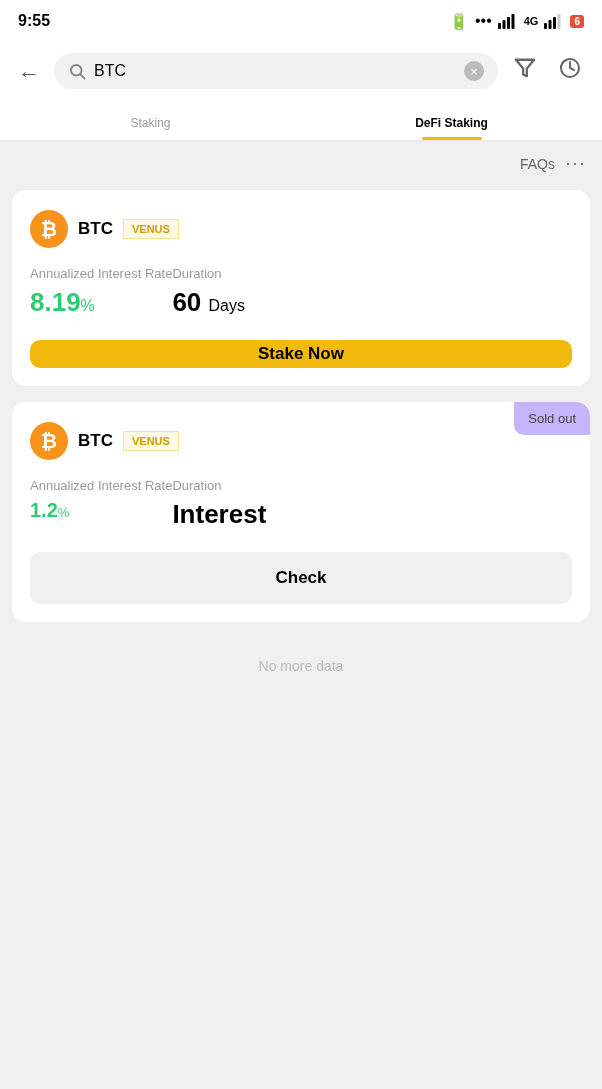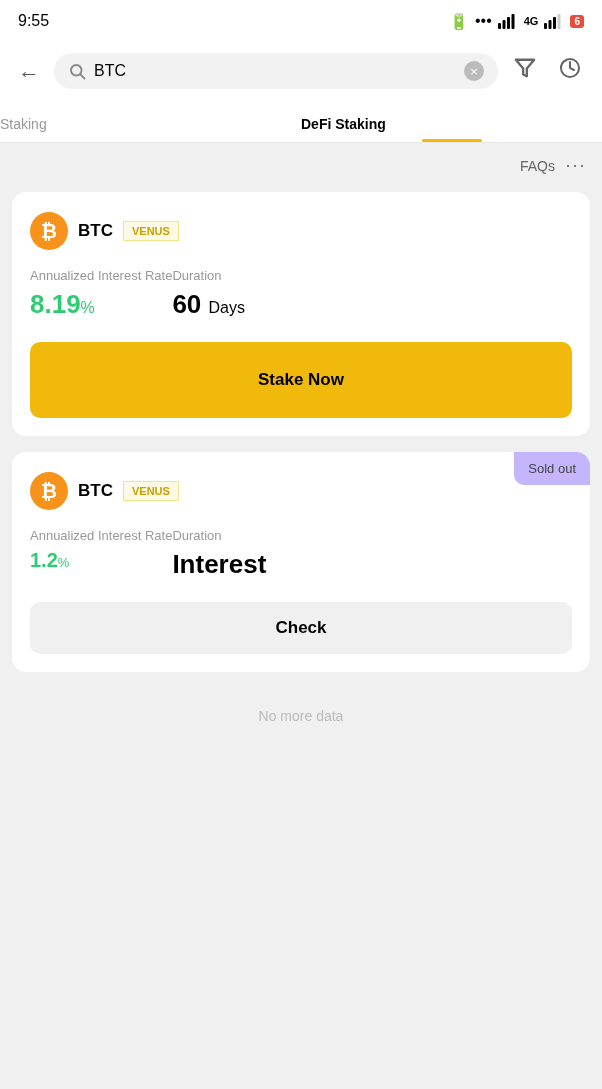--- a/index.html
+++ b/index.html
@@ -16,21 +16,21 @@
     .status-bar {
       background: #fff;
       display: flex;
       align-items: center;
       justify-content: space-between;
       padding: 8px 18px 6px;
       height: 40px;
     }
     .status-time {
       font-size: 16px;
-      font-weight: 400;
+      font-weight: 700;
       color: #000;
     }
     .status-icons {
       display: flex;
       align-items: center;
       gap: 6px;
     }
     .battery-badge {
       background: #e74c3c;
       color: #fff;
@@ -99,23 +99,23 @@
     
     .tabs {
       background: #fff;
       display: flex;
       justify-content: center;
       gap: 0;
       border-bottom: 1px solid #e8e8e8;
     }
     .tab {
       flex: 1;
-      text-align: left;
-      padding: 14px 0 10px;
-      font-size: 14px;
+      text-align: center;
+      padding: 14px 8px 10px;
+      font-size: 12px;
       color: #999;
       cursor: pointer;
       position: relative;
       border: none;
       background: none;
     }
     .tab.active {
       color: #000;
       font-weight: 600;
     }
@@ -256,21 +256,21 @@
       font-size: 13px;
       font-weight: 500;
     }
 
     
     .stake-btn {
       width: 100%;
       background: #f0b90b;
       border: none;
       border-radius: 10px;
-      padding: 28px;
+      padding: 4px;
       font-size: 17px;
       font-weight: 700;
       color: #000;
       cursor: pointer;
       margin-top: 16px;
     }
     .check-btn {
       width: 100%;
       background: #f0f0f0;
       border: none;

